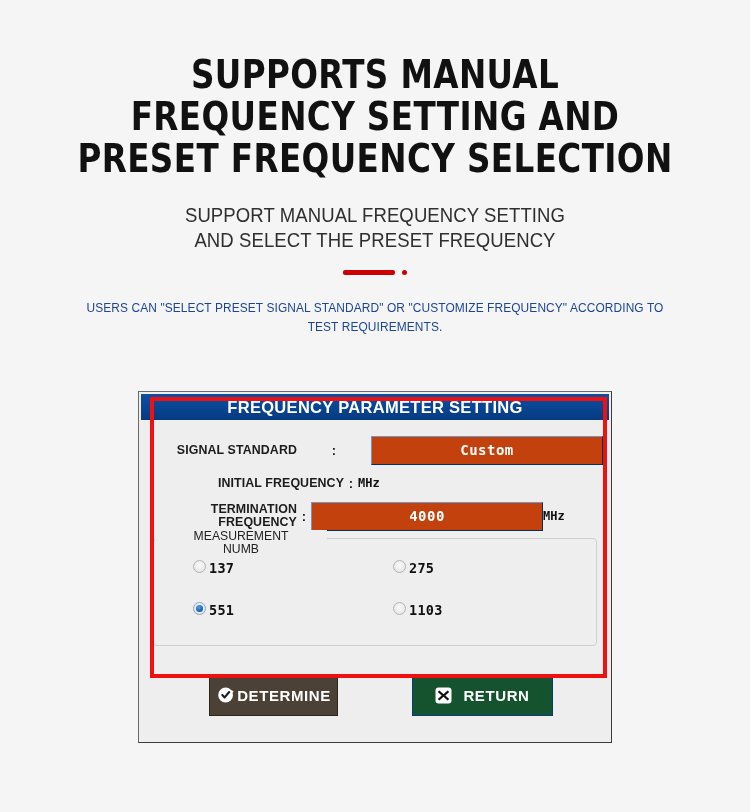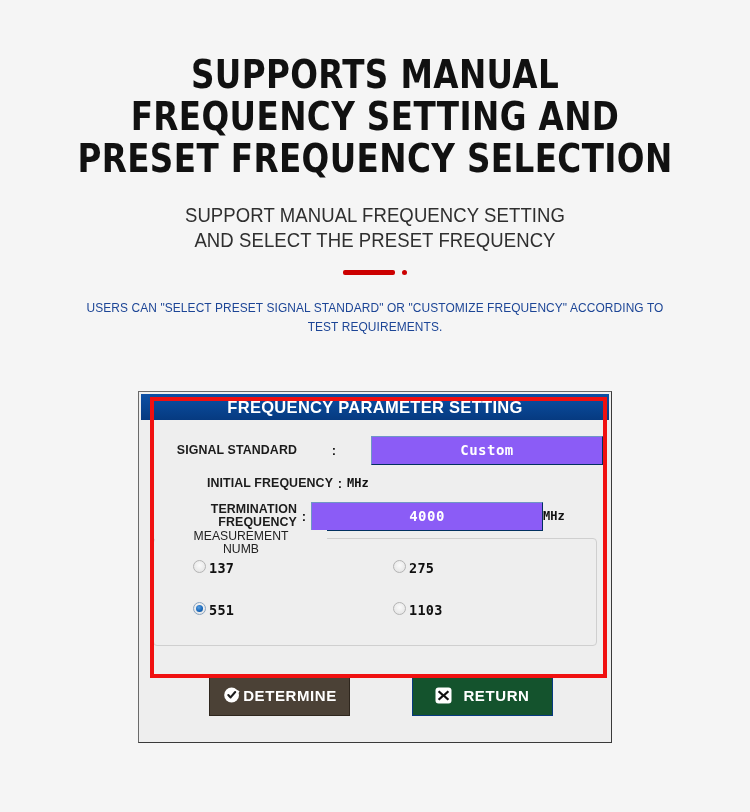--- a/index.html
+++ b/index.html
@@ -162,21 +162,21 @@
     line-height: 13px;
   }
   .row .colon {
     color: #1b1b1b;
     font-size: 13px;
     font-weight: 700;
     width: 14px;
     text-align: center;
   }
   .field {
-    background: #8b5cf6;
+    background: #c2410c;
     border-top: 1px solid #6f96c6;
     border-left: 1px solid #6f96c6;
     border-right: 1px solid #01305f;
     border-bottom: 1px solid #01305f;
     color: #ffffff;
     font-family: "DejaVu Sans Mono", "Liberation Mono", monospace;
     font-size: 14px;
     font-weight: 700;
     display: flex;
     align-items: center;
@@ -185,21 +185,21 @@
     letter-spacing: 0.5px;
   }
   .unit {
     color: #111111;
     font-family: "DejaVu Sans Mono", "Liberation Mono", monospace;
     font-size: 12px;
     font-weight: 700;
   }
 
   #row-standard { left: 10px; top: 15px; gap: 30px; }
-  #row-initial  { left: 10px; top: 48px; padding-left: 36px; }
+  #row-initial  { left: 21px; top: 48px; padding-left: 36px; }
   #row-term     { left: 10px; top: 81px; }
 
   #row-standard .lab { width: 146px; }
   #row-initial  .lab { width: 146px; }
   #row-term     .lab { width: 146px; }
 
   #row-standard .field,
   #row-initial  .field,
   #row-term     .field { width: 232px; height: 29px; }
 
@@ -297,21 +297,21 @@
     color: #ffffff;
     font-size: 15px;
     font-weight: 700;
     letter-spacing: 0.6px;
     box-sizing: border-box;
     cursor: pointer;
   }
   #btn-determine {
     left: 66px;
     top: 4px;
-    width: 141px;
+    width: 129px;
     background: #4b4136;
     border: 1px solid #2e261d;
     gap: 1px;
   }
   #btn-return {
     left: 269px;
     top: 4px;
     width: 141px;
     background: #14532d;
     border: 1px solid #063a80;

